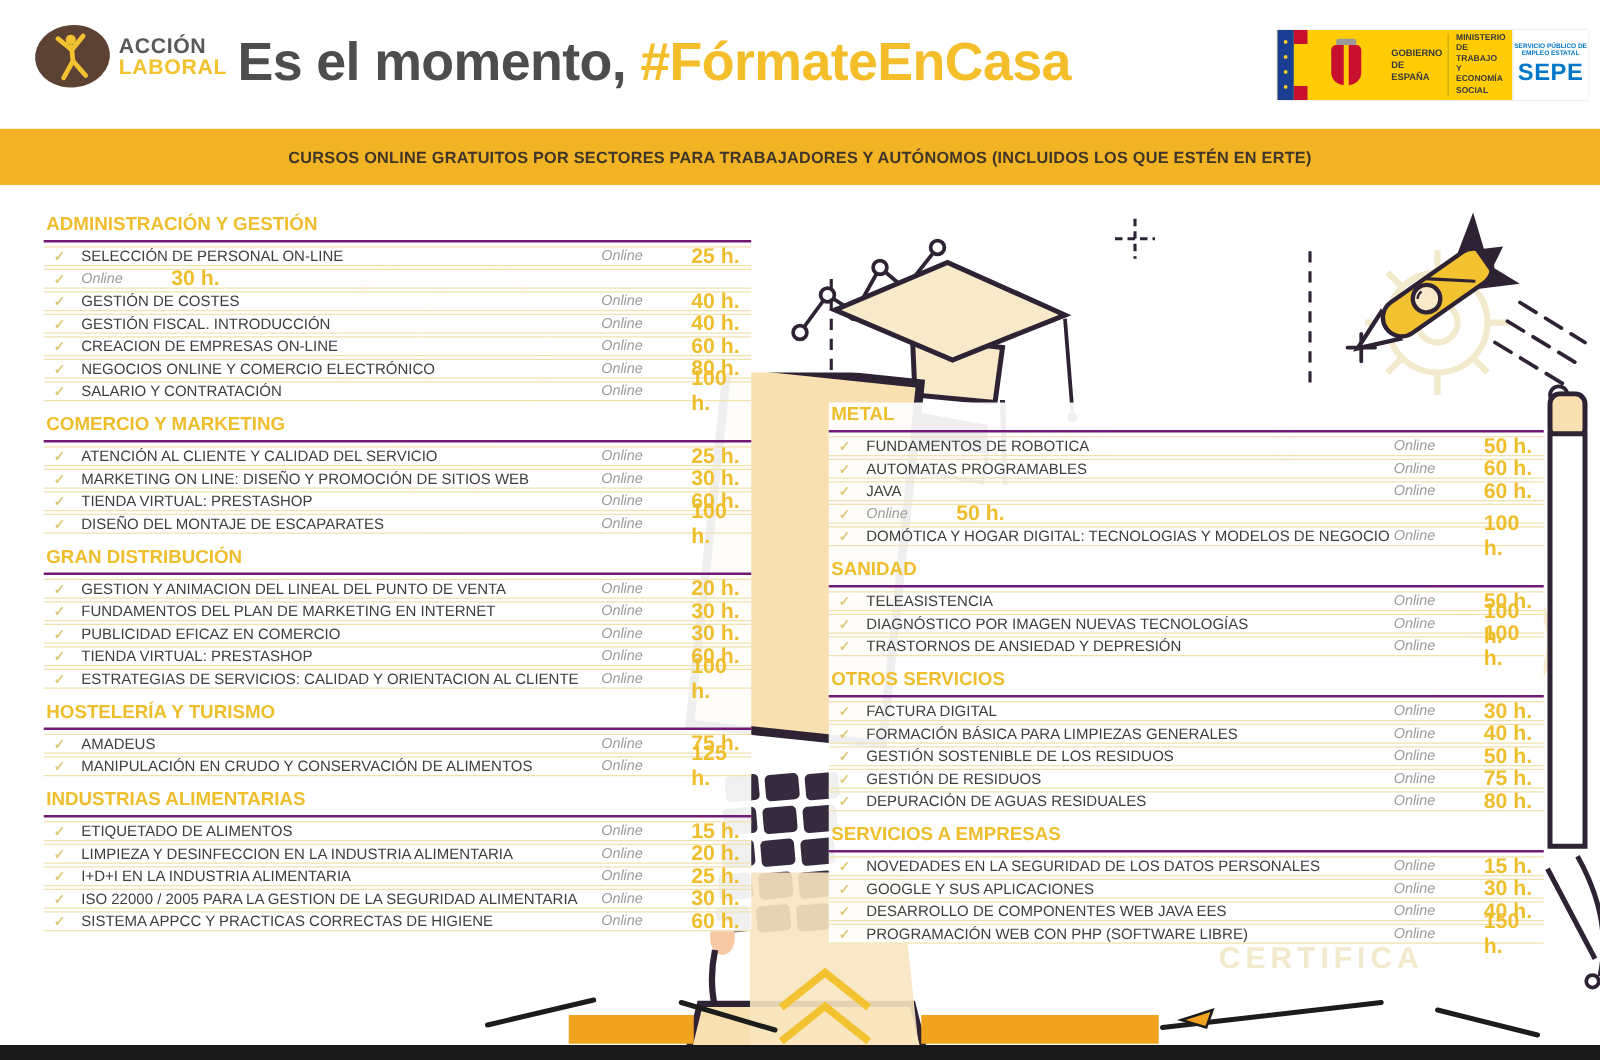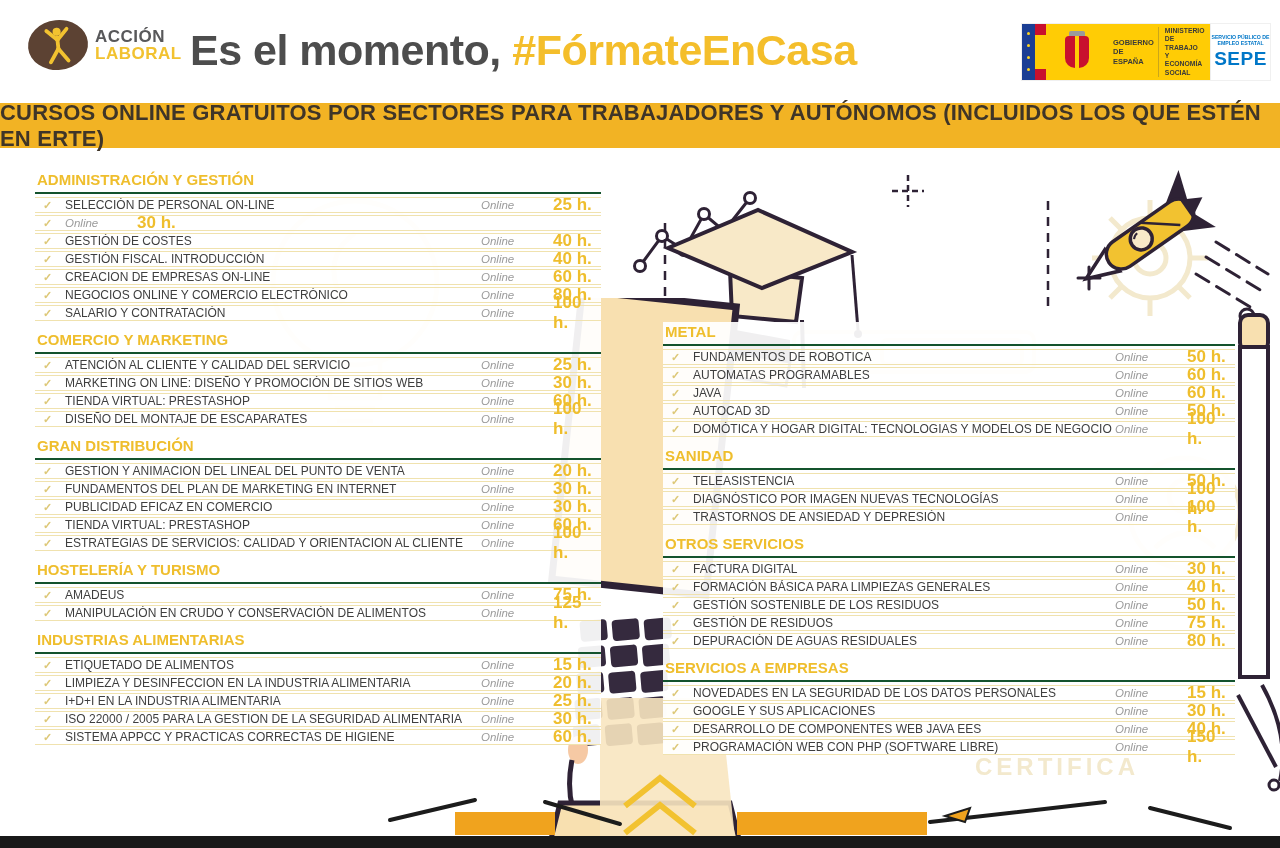--- a/index.html
+++ b/index.html
@@ -35,34 +35,34 @@
   .min-txt { font-size:6.8px; font-weight:bold; color:#3A3A3A; line-height:1.25; white-space:pre-line;
              border-left:1px solid #caa61a; padding-left:6px; }
   .gov-sepe { width:60px; background:#fff; display:flex; flex-direction:column; align-items:center;
               justify-content:center; gap:2px; border-left:1px solid #eee; }
   .sepe-small { font-size:5.2px; font-weight:bold; color:#0077C8; text-align:center; line-height:1.2; }
   .sepe-big { font-size:19px; font-weight:bold; color:#0077C8; letter-spacing:.5px; }
 
   
   .banner { position:absolute; top:103px; left:0; width:1280px; height:45px; background:#F2B324;
             display:flex; align-items:center; justify-content:center; }
-  .banner-text { font-size:22px; font-weight:bold; color:#3F3528; letter-spacing:.2px; }
+  .banner-text { font-size:13px; font-weight:bold; color:#3F3528; letter-spacing:.2px; }
 
   
   .content { position:absolute; top:148px; left:0; width:1280px; height:700px; }
   .decor { position:absolute; z-index:1; }
   .decor-faint { position:absolute; z-index:0; }
   .ghost-word { position:absolute; z-index:0; font-size:24px; font-weight:bold; color:#F3E9CD; letter-spacing:4px; }
 
   .panel { position:absolute; z-index:2; background:rgba(255,255,255,0.93); }
   .panel-left  { left:35px;  top:22px;  width:566px; }
   .panel-right { left:663px; top:174px; width:572px; }
 
   .sector-title { color:#EFBE2D; font-weight:bold; font-size:15px; padding:1px 0 4px 2px;
-                  border-bottom:2px solid #14532d; margin-bottom:3px; }
+                  border-bottom:2px solid #701a75; margin-bottom:3px; }
   .sector:not(:first-child) .sector-title { margin-top:9px; }
   .row { display:flex; align-items:center; height:16px; margin-top:2px;
          border-top:1.5px solid #F0E2AE; border-bottom:1.5px solid #F0E2AE;
          padding:0 0 0 8px; font-size:12px; }
   .check { color:#DDC878; width:22px; flex:none; font-size:11px; font-weight:bold; }
   .course { flex:1; color:#3E3E3E; letter-spacing:0; white-space:nowrap; overflow:hidden; }
   .mode { width:72px; flex:none; color:#9B9B9B; font-style:italic; font-size:11.5px; }
   .hours { width:48px; flex:none; color:#EFBE2D; font-weight:bold; font-size:17px; }
 </style>
 </head>
@@ -439,21 +439,20 @@
             <span class="hours">60 h.</span>
           </div>
           <div class="row">
             <span class="check">✓</span>
             <span class="course">JAVA</span>
             <span class="mode">Online</span>
             <span class="hours">60 h.</span>
           </div>
           <div class="row">
             <span class="check">✓</span>
-            <span class="course">AUTOCAD 3D</span>
             <span class="mode">Online</span>
             <span class="hours">50 h.</span>
           </div>
           <div class="row">
             <span class="check">✓</span>
             <span class="course">DOMÓTICA Y HOGAR DIGITAL: TECNOLOGIAS Y MODELOS DE NEGOCIO</span>
             <span class="mode">Online</span>
             <span class="hours">100 h.</span>
           </div>
         </div>

